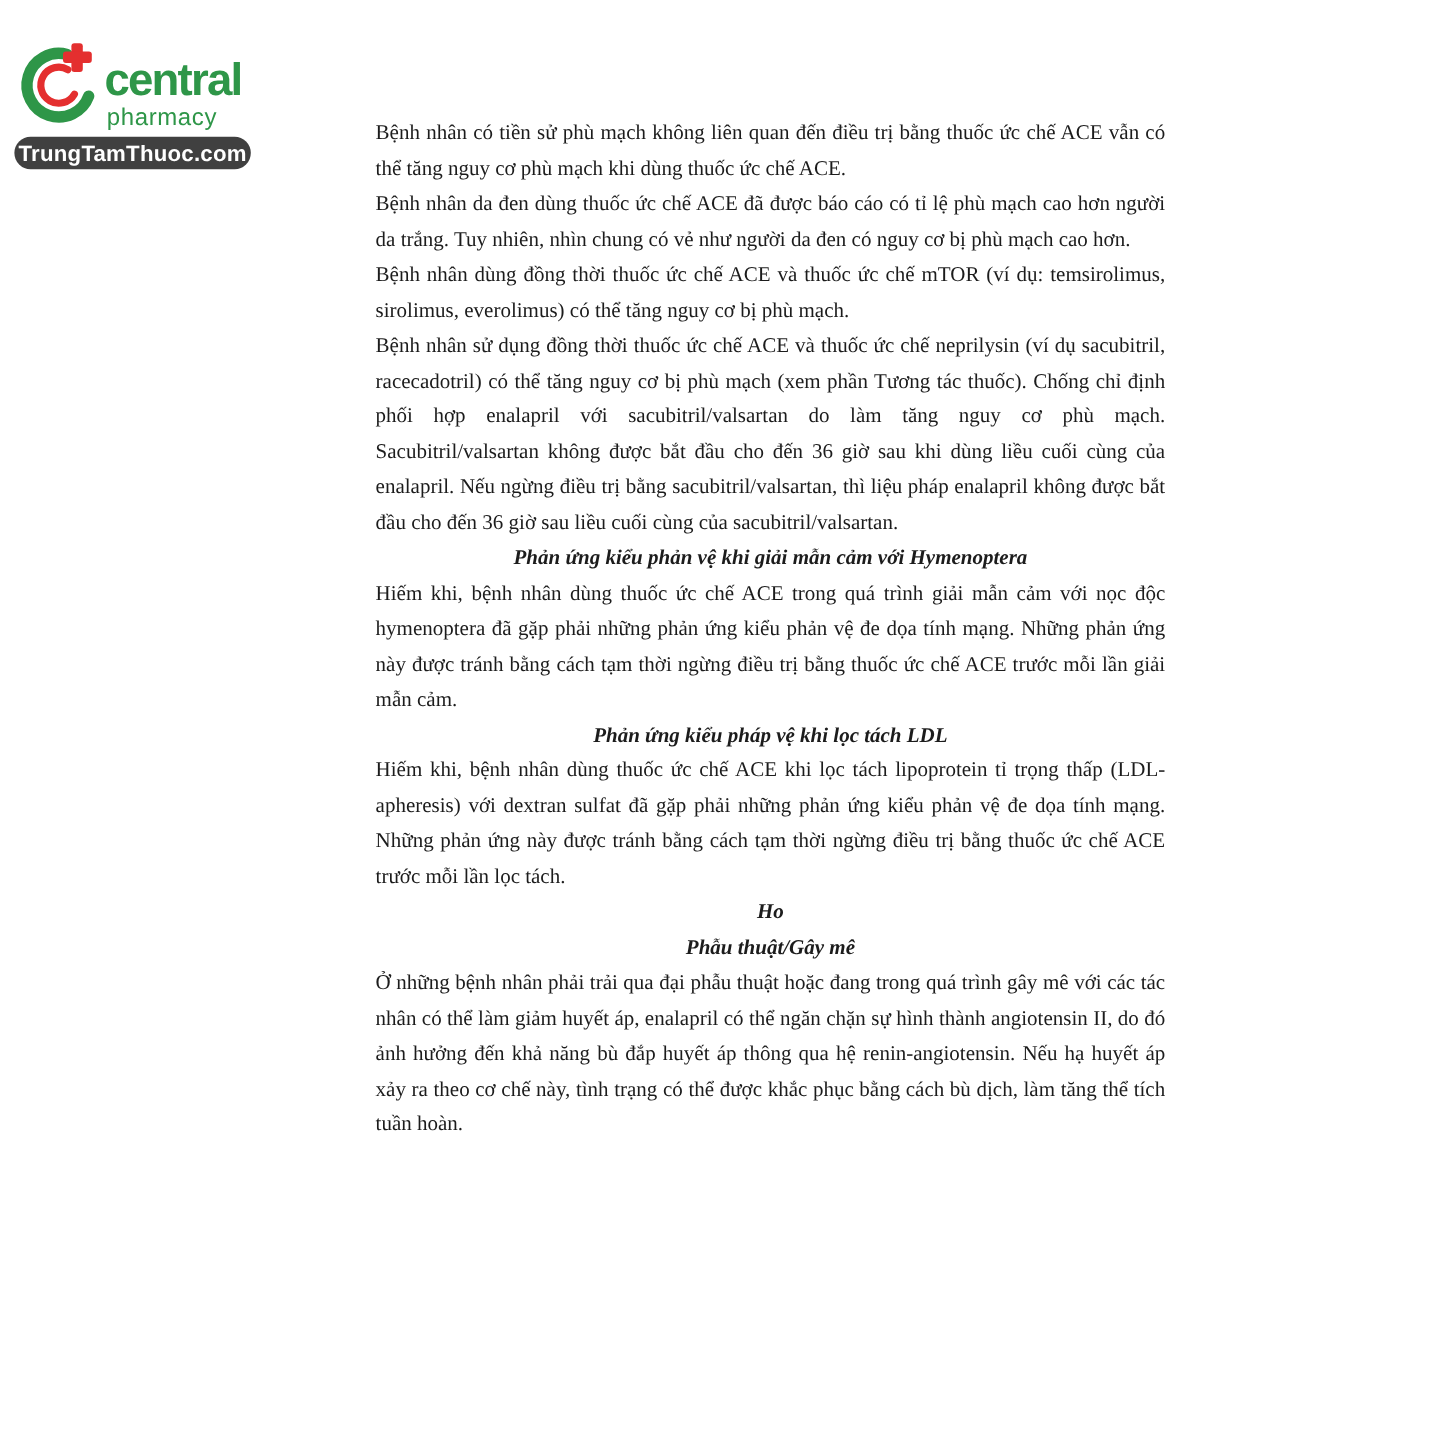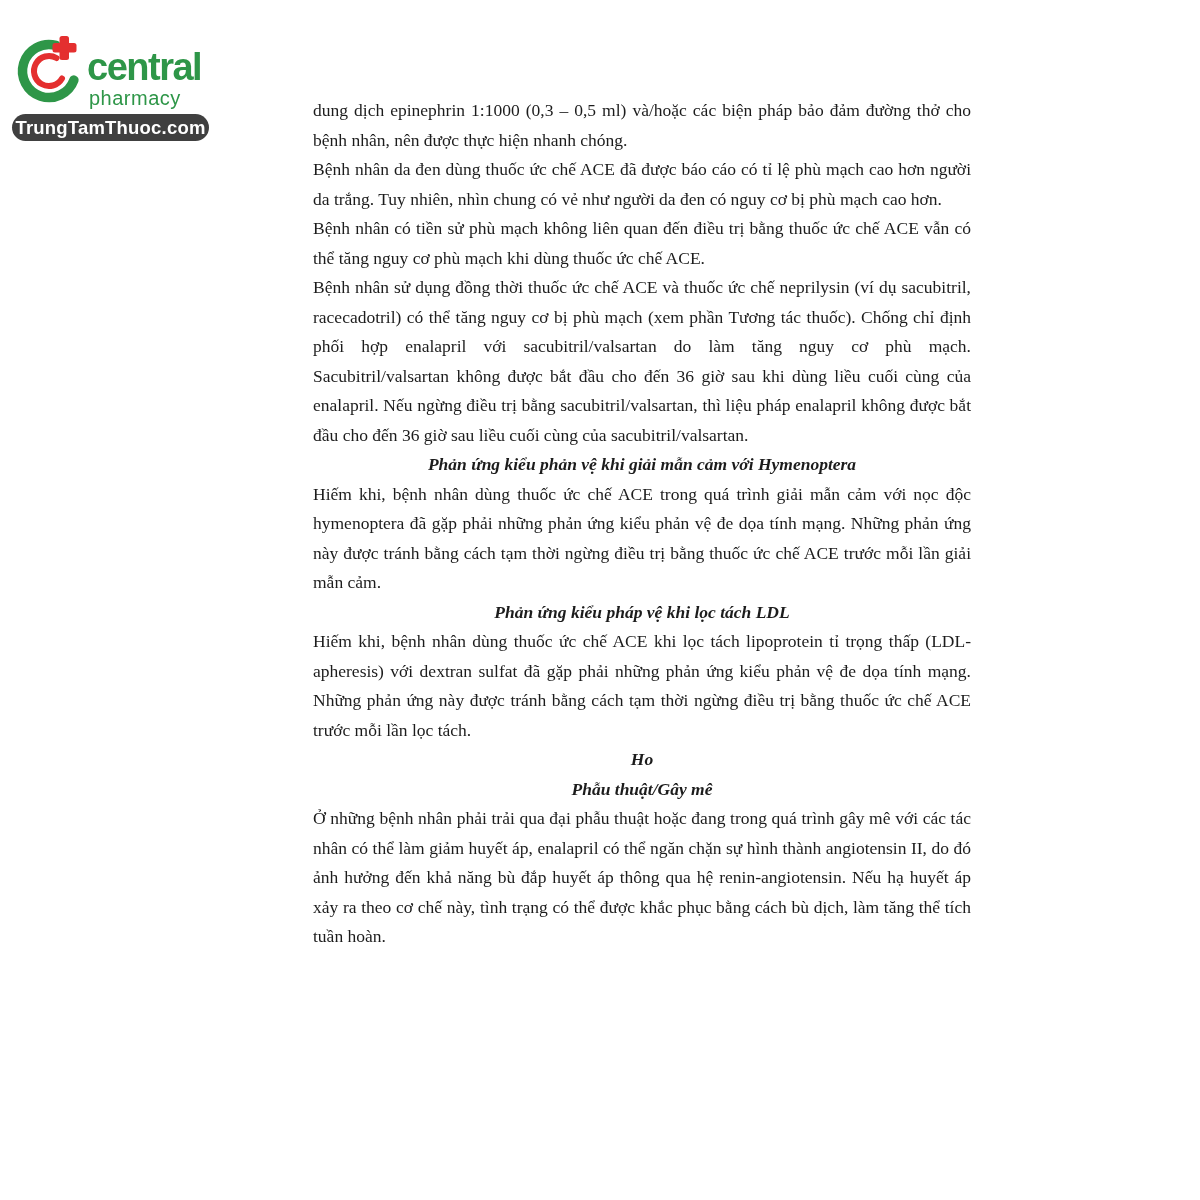--- a/index.html
+++ b/index.html
@@ -97,23 +97,23 @@
 
       <rect x="45.5" y="4" width="9.5" height="24" rx="2.5" fill="#e42f2f"></rect>
       <rect x="38.5" y="11" width="24" height="9.5" rx="2.5" fill="#e42f2f"></rect>
     </svg>
     <div class="brand-name">central</div>
     <div class="brand-sub">pharmacy</div>
     <div class="brand-banner">TrungTamThuoc.com</div>
   </div>
 
   <div class="content">
-    <p>dung dịch epinephrin 1:1000 (0,3 – 0,5 ml) và/hoặc các biện pháp bảo đảm đường thở cho bệnh nhân, nên được thực hiện nhanh chóng.</p>
+    <p>Bệnh nhân có tiền sử phù mạch không liên quan đến điều trị bằng thuốc ức chế ACE vẫn có thể tăng nguy cơ phù mạch khi dùng thuốc ức chế ACE.</p>
     <p>Bệnh nhân da đen dùng thuốc ức chế ACE đã được báo cáo có tỉ lệ phù mạch cao hơn người da trắng. Tuy nhiên, nhìn chung có vẻ như người da đen có nguy cơ bị phù mạch cao hơn.</p>
-    <p>Bệnh nhân có tiền sử phù mạch không liên quan đến điều trị bằng thuốc ức chế ACE vẫn có thể tăng nguy cơ phù mạch khi dùng thuốc ức chế ACE.</p>
+    <p>Bệnh nhân dùng đồng thời thuốc ức chế ACE và thuốc ức chế mTOR (ví dụ: temsirolimus, sirolimus, everolimus) có thể tăng nguy cơ bị phù mạch.</p>
     <p><span>Bệnh nhân sử dụng đồng thời thuốc ức chế ACE và thuốc ức chế neprilysin (ví dụ sacubitril, racecadotril) có thể tăng nguy cơ bị phù mạch (xem phần </span><span class="italic">Tương tác thuốc</span><span>). Chống chỉ định phối hợp enalapril với sacubitril/valsartan do làm tăng nguy cơ phù mạch. Sacubitril/valsartan không được bắt đầu cho đến 36 giờ sau khi dùng liều cuối cùng của enalapril. Nếu ngừng điều trị bằng sacubitril/valsartan, thì liệu pháp enalapril không được bắt đầu cho đến 36 giờ sau liều cuối cùng của sacubitril/valsartan.</span></p>
     <p class="section-heading">Phản ứng kiểu phản vệ khi giải mẫn cảm với Hymenoptera</p>
     <p>Hiếm khi, bệnh nhân dùng thuốc ức chế ACE trong quá trình giải mẫn cảm với nọc độc hymenoptera đã gặp phải những phản ứng kiểu phản vệ đe dọa tính mạng. Những phản ứng này được tránh bằng cách tạm thời ngừng điều trị bằng thuốc ức chế ACE trước mỗi lần giải mẫn cảm.</p>
     <p class="section-heading">Phản ứng kiểu pháp vệ khi lọc tách LDL</p>
     <p>Hiếm khi, bệnh nhân dùng thuốc ức chế ACE khi lọc tách lipoprotein tỉ trọng thấp (LDL-apheresis) với dextran sulfat đã gặp phải những phản ứng kiểu phản vệ đe dọa tính mạng. Những phản ứng này được tránh bằng cách tạm thời ngừng điều trị bằng thuốc ức chế ACE trước mỗi lần lọc tách.</p>
     <p class="section-heading">Ho</p>
     <p class="section-heading">Phẫu thuật/Gây mê</p>
     <p>Ở những bệnh nhân phải trải qua đại phẫu thuật hoặc đang trong quá trình gây mê với các tác nhân có thể làm giảm huyết áp, enalapril có thể ngăn chặn sự hình thành angiotensin II, do đó ảnh hưởng đến khả năng bù đắp huyết áp thông qua hệ renin-angiotensin. Nếu hạ huyết áp xảy ra theo cơ chế này, tình trạng có thể được khắc phục bằng cách bù dịch, làm tăng thể tích tuần hoàn.</p>
   </div>
 

